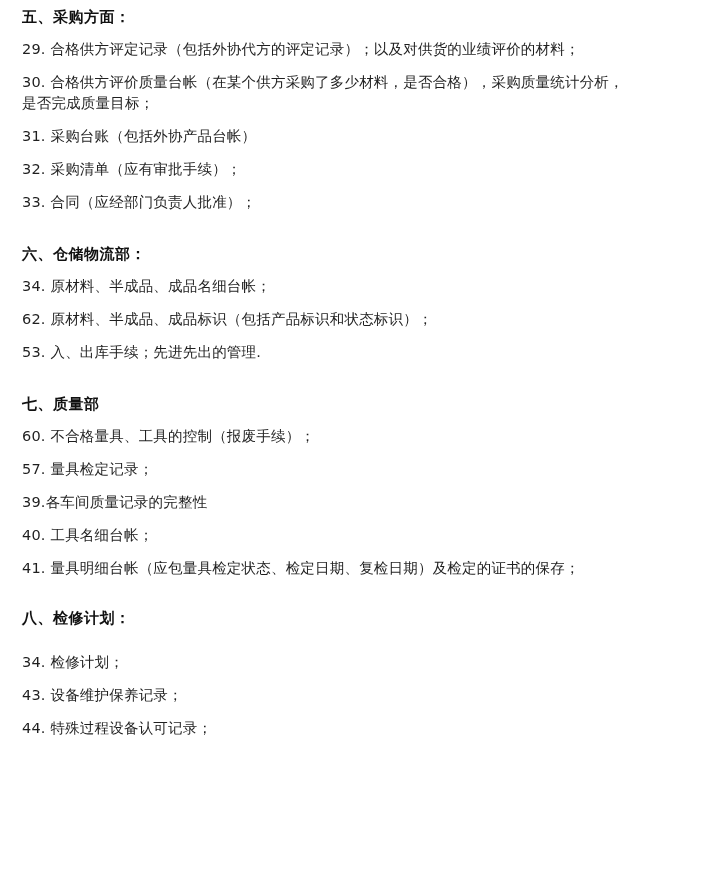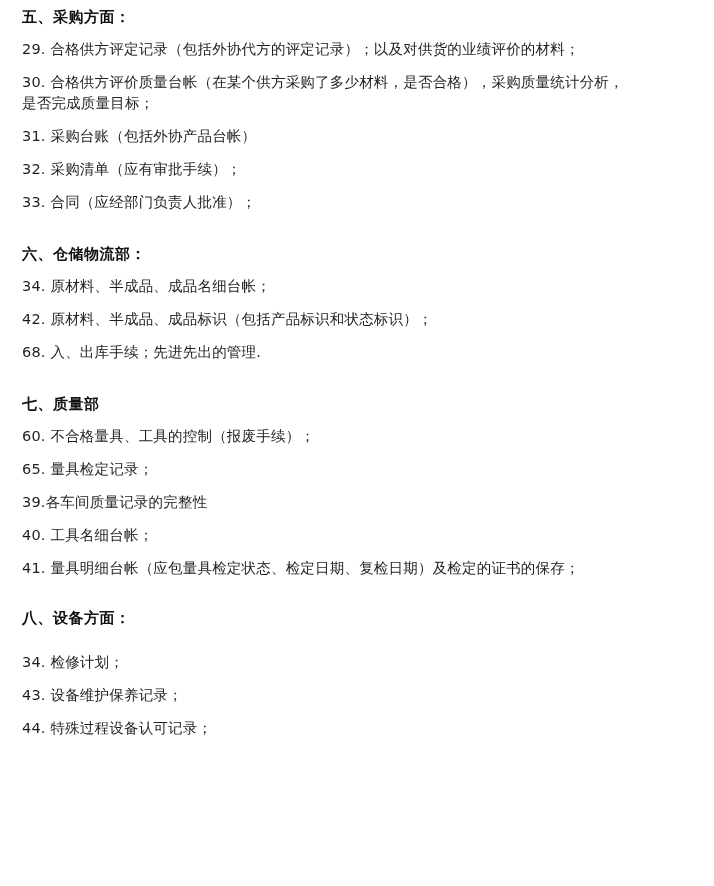--- a/index.html
+++ b/index.html
@@ -68,45 +68,45 @@
     <div class="item item-wrap">33. 合同（应经部门负责人批准）；</div>
   </div>
 
   <div class="gap-section"></div>
 
   <div class="section">
     <div class="section-heading">六、仓储物流部：</div>
     <div class="gap-after-heading"></div>
     <div class="item item-wrap">34. 原材料、半成品、成品名细台帐；</div>
     <div class="gap-item"></div>
-    <div class="item item-wrap">42. 原材料、半成品、成品标识（包括产品标识和状态标识）；</div>
+    <div class="item item-wrap">62. 原材料、半成品、成品标识（包括产品标识和状态标识）；</div>
     <div class="gap-item"></div>
-    <div class="item item-wrap">68. 入、出库手续；先进先出的管理.</div>
+    <div class="item item-wrap">53. 入、出库手续；先进先出的管理.</div>
   </div>
 
   <div class="gap-section"></div>
 
   <div class="section">
     <div class="section-heading">七、质量部</div>
     <div class="gap-after-heading"></div>
     <div class="item item-wrap">60. 不合格量具、工具的控制（报废手续）；</div>
     <div class="gap-item"></div>
-    <div class="item item-wrap">65. 量具检定记录；</div>
+    <div class="item item-wrap">57. 量具检定记录；</div>
     <div class="gap-item"></div>
     <div class="item item-wrap">39.各车间质量记录的完整性</div>
     <div class="gap-item"></div>
     <div class="item item-wrap">40. 工具名细台帐；</div>
     <div class="gap-item"></div>
     <div class="item item-wrap">41. 量具明细台帐（应包量具检定状态、检定日期、复检日期）及检定的证书的保存；</div>
   </div>
 
   <div class="gap-section-sm"></div>
 
   <div class="section">
-    <div class="section-heading">八、设备方面：</div>
+    <div class="section-heading">八、检修计划：</div>
     <div class="gap-after-heading"></div>
     <div class="gap-item"></div>
     <div class="item item-wrap">34. 检修计划；</div>
     <div class="gap-item"></div>
     <div class="item item-wrap">43. 设备维护保养记录；</div>
     <div class="gap-item"></div>
     <div class="item item-wrap">44. 特殊过程设备认可记录；</div>
   </div>
 
 </div>

